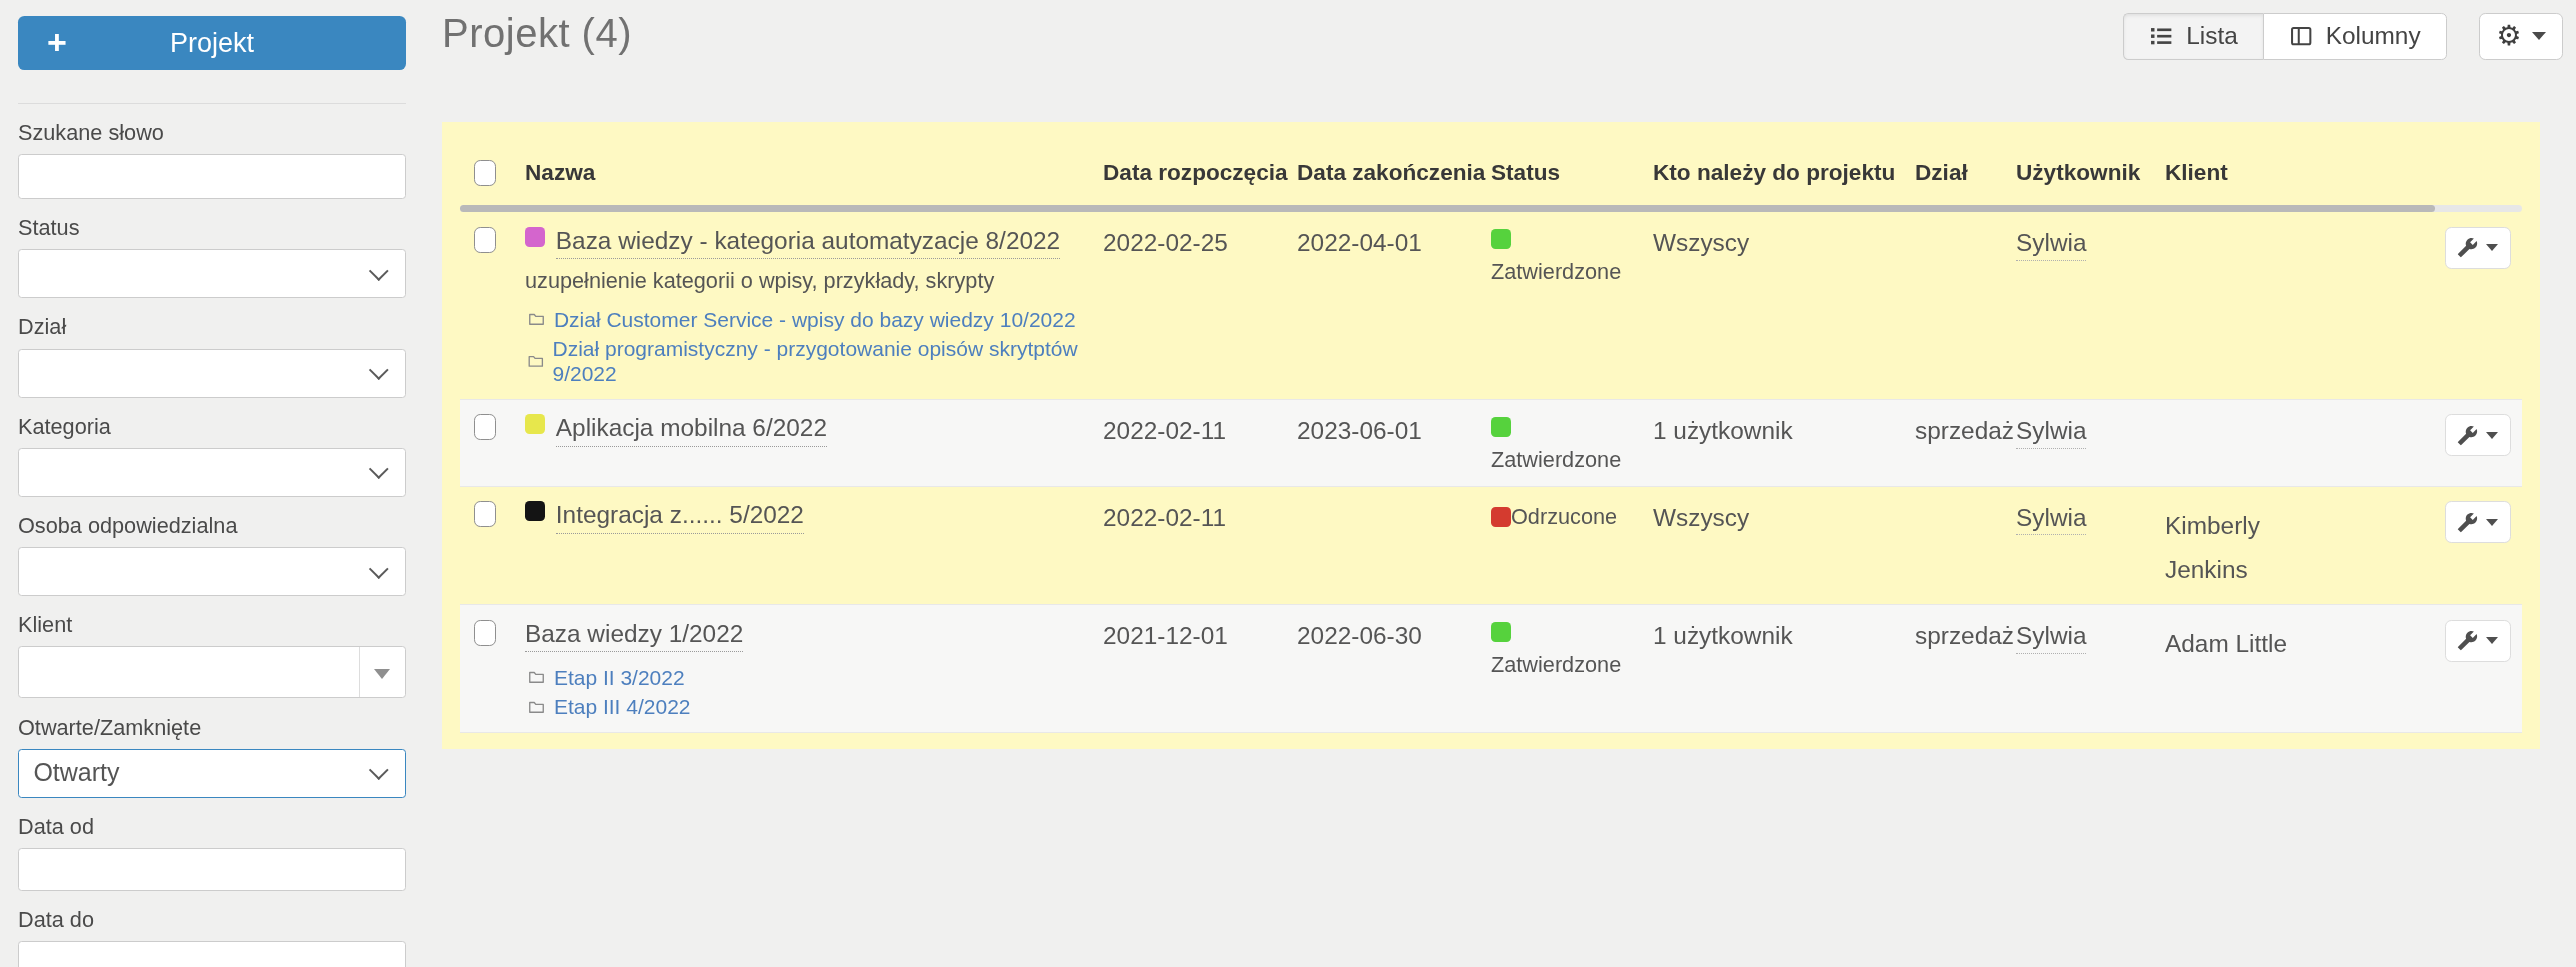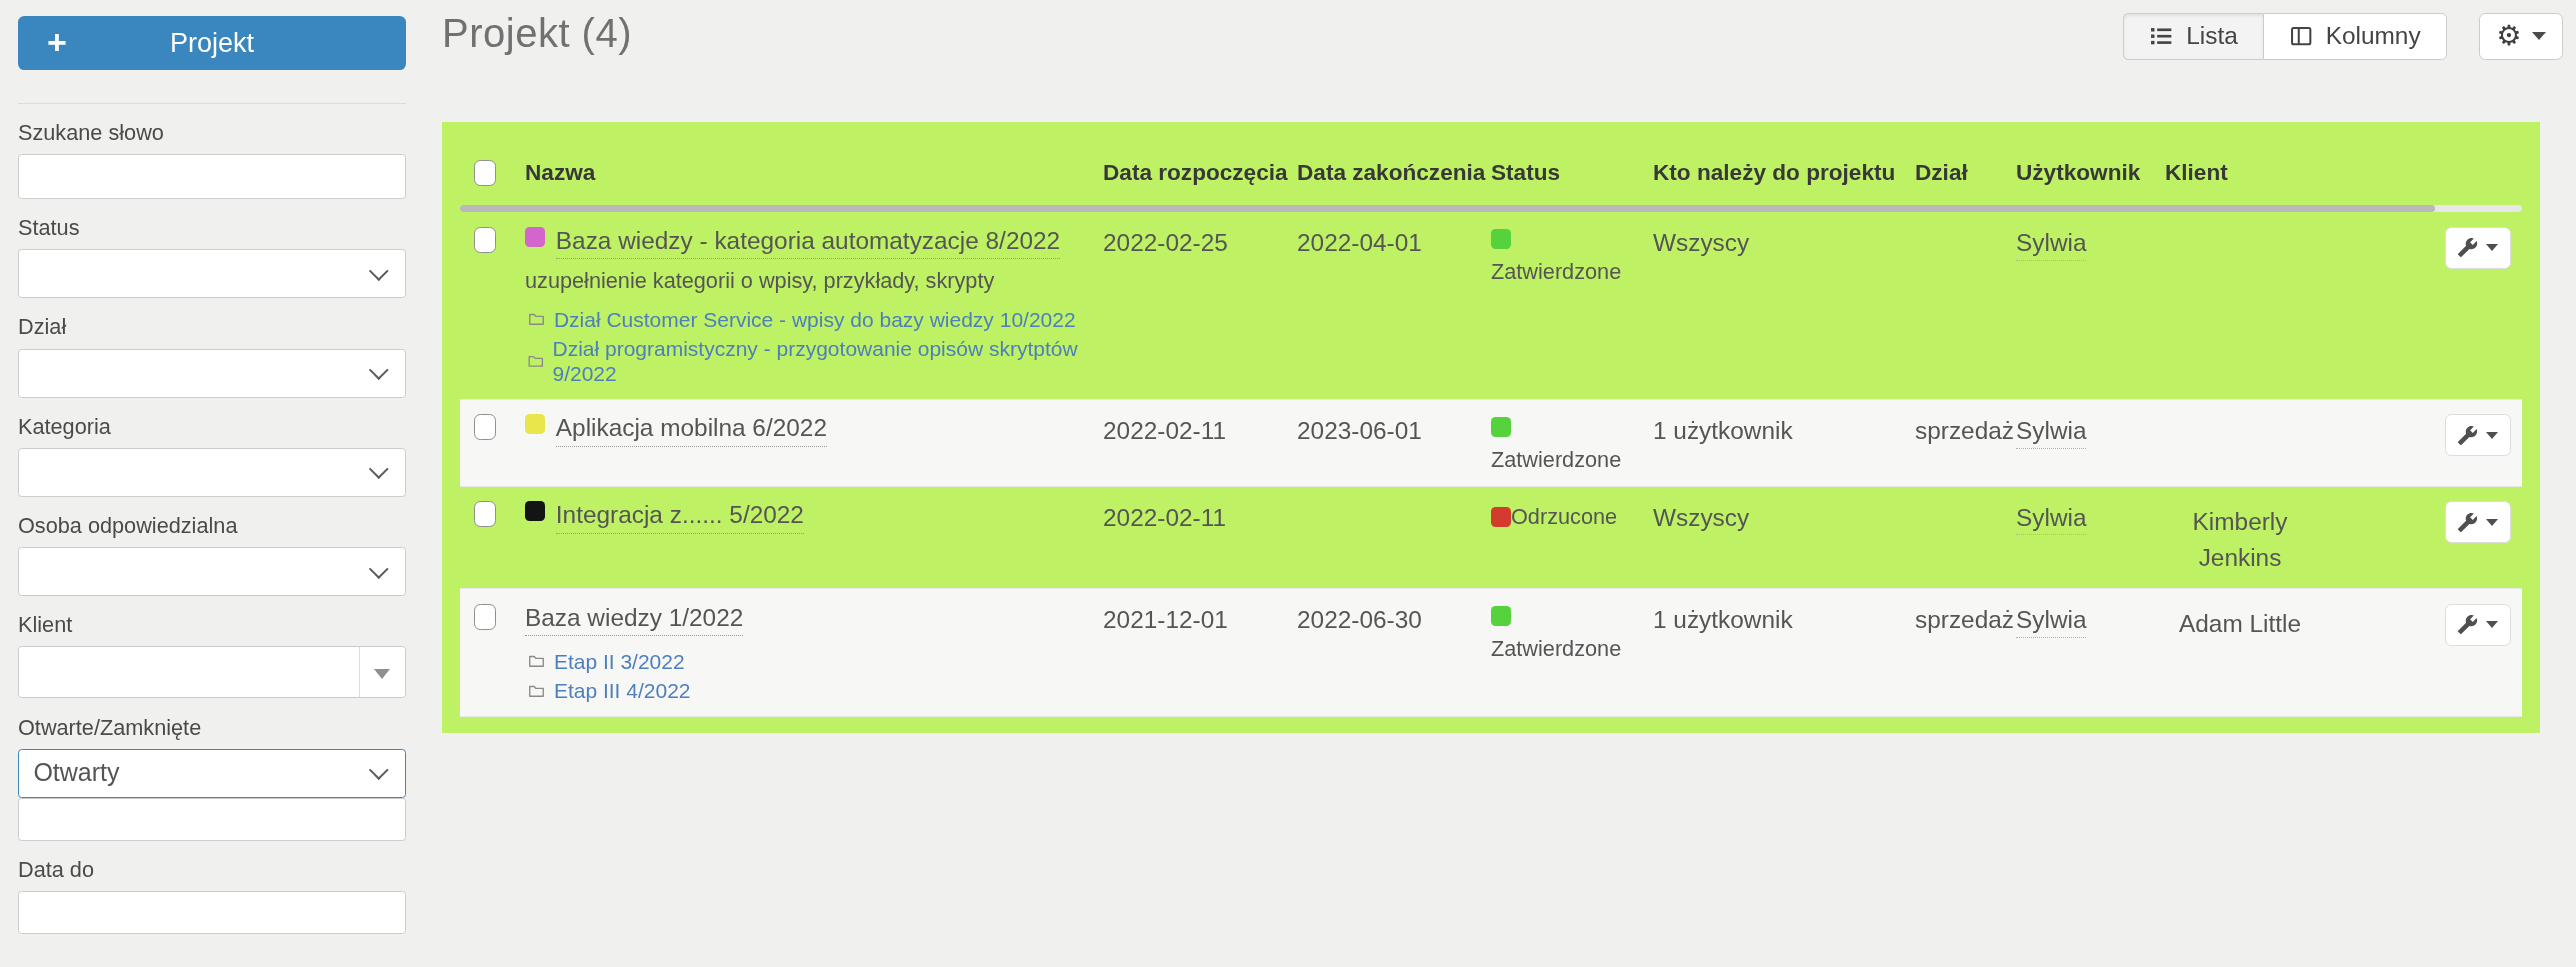--- a/index.html
+++ b/index.html
@@ -65,21 +65,21 @@
     display:flex; align-items:center; gap:10.8px; height:47px; padding:0 16.2px;
     background:#fff; border:0.9px solid #ccc; border-radius:6.3px; cursor:pointer;
   }
   .gear-glyph { font-family:"DejaVu Sans",sans-serif; font-size:28px; color:#3f3f3f; line-height:1; }
   .caret-sm {
     width:0; height:0; border-left:7.2px solid transparent; border-right:7.2px solid transparent;
     border-top:8.1px solid #4a4a4a;
   }
 
   
-  .card { background:#bef264; margin-right:23.5px; padding:0 18px 16.2px 18px; }
+  .card { background:#fef9c3; margin-right:23.5px; padding:0 18px 16.2px 18px; }
   .trow {
     display:grid;
     grid-template-columns:65px 578px 194px 194px 162px 262px 101px 149px 181px 1fr;
     align-items:start;
   }
   .thead { padding:38px 0 16.2px 0; }
   .thead .th { font-size:22.6px; font-weight:700; color:#383838; white-space:nowrap; }
   .c-check { padding-left:13.5px; }
   .checkbox {
     display:inline-block; width:22.6px; height:26px; background:#fff;
@@ -98,21 +98,21 @@
   .sublink { display:flex; align-items:center; gap:8.1px; line-height:25px; }
   .sublink a { color:#4d7fbe; font-size:21px; text-decoration:none; cursor:pointer; }
   .c-date { padding-top:2.7px; }
   .c-status { padding-top:2.7px; font-size:21.7px; }
   .status-square { display:inline-block; width:20px; height:20px; border-radius:4.5px; }
   .c-status.stacked .status-text { display:block; margin-top:4px; }
   .c-status.inline { display:flex; align-items:center; }
   .c-members,.c-dzial { padding-top:2.7px; }
   .c-user { padding-top:2.7px; }
   .user-name { border-bottom:0.9px dotted #b0b0b0; padding-bottom:3.6px; }
-  .c-klient { padding-top:2.7px; padding-right:31px; line-height:36px;text-align:center; }
+  .c-klient { padding-top:2.7px; padding-right:31px; line-height:44px; }
   .c-actions { display:flex; justify-content:flex-end; padding-right:10.8px; }
   .wrench-btn {
     display:flex; align-items:center; gap:8.1px; height:42px; padding:0 11.7px;
     background:#fff; border:0.9px solid #ddd; border-radius:6.3px; cursor:pointer;
   }
   .wrench-svg { transform:scaleX(-1); }
   .caret-xs {
     width:0; height:0; border-left:6.3px solid transparent; border-right:6.3px solid transparent;
     border-top:7.2px solid #4f4f4f;
   }
@@ -157,20 +157,21 @@
       <span class="combo-sep"></span>
       <span class="caret-tri"></span>
     </div>
 
     <label class="f-label">Otwarte/Zamknięte</label>
     <div class="f-select focused">
       <span class="sel-value">Otwarty</span>
       <span class="chev"></span>
     </div>
 
+    <label class="f-label">Data od</label>
     <input class="f-input" style="height: 43px;">
 
     <label class="f-label">Data do</label>
     <input class="f-input" style="height: 43px;">
 
     
   </aside>
 
   <main class="main">
     <div class="topbar">

